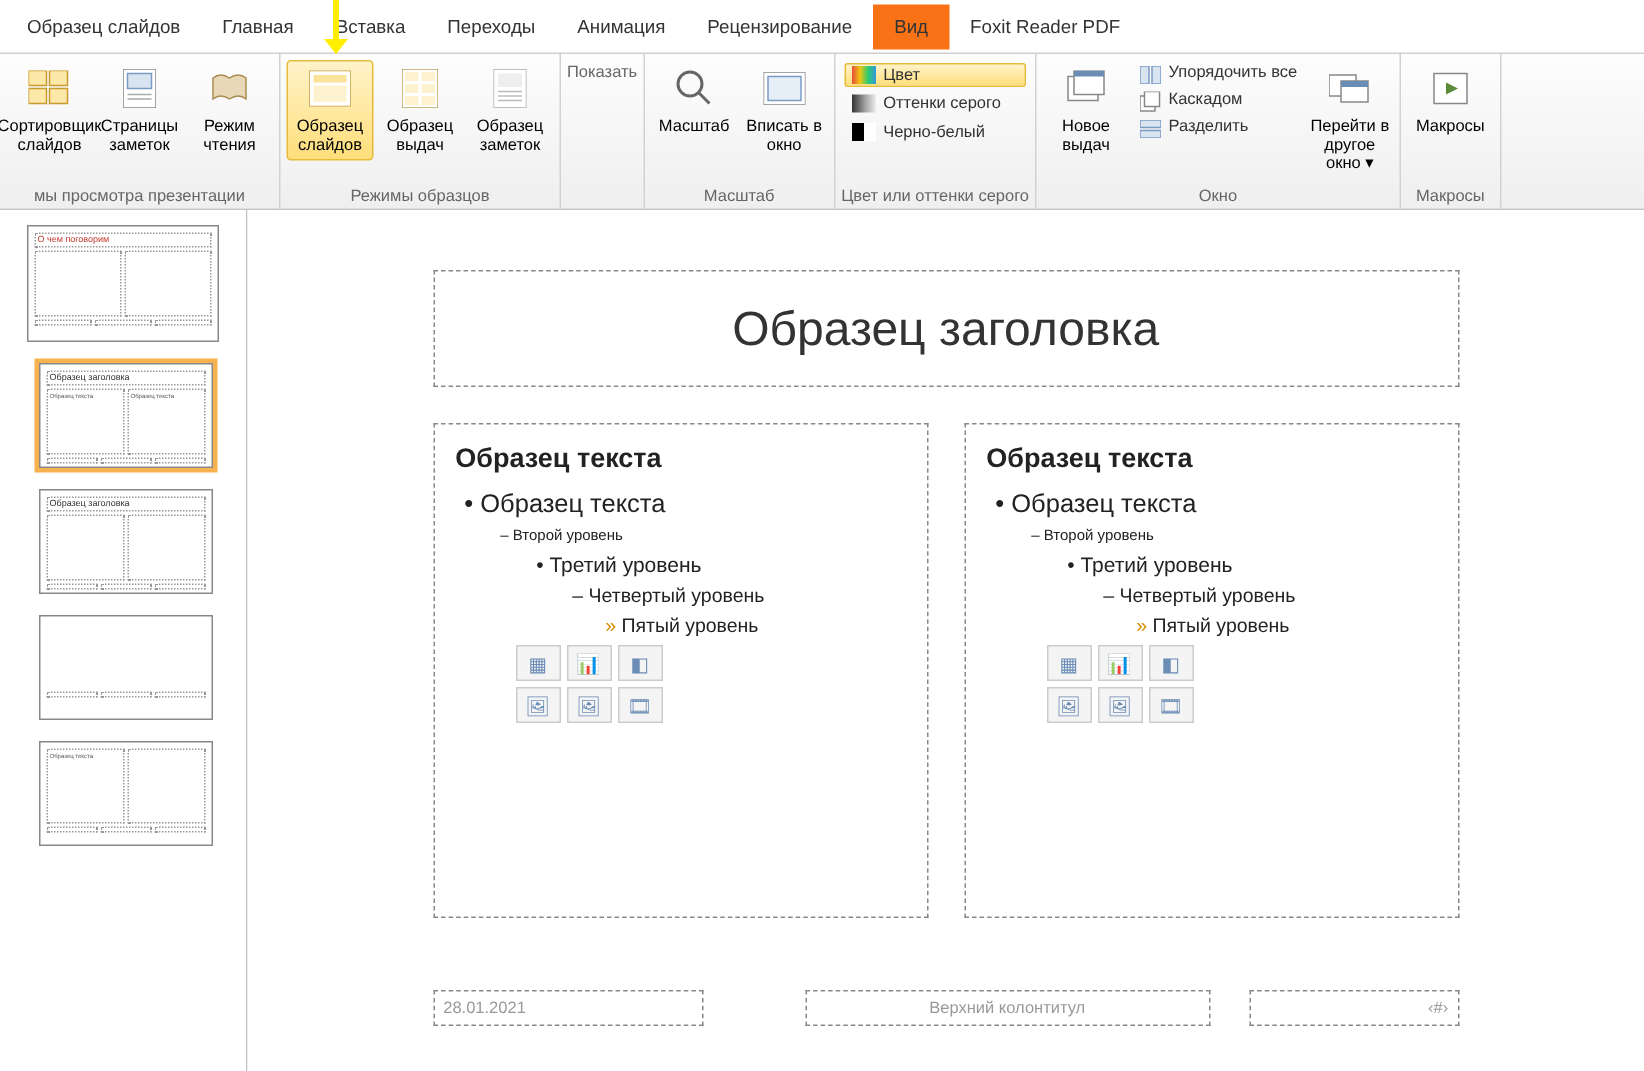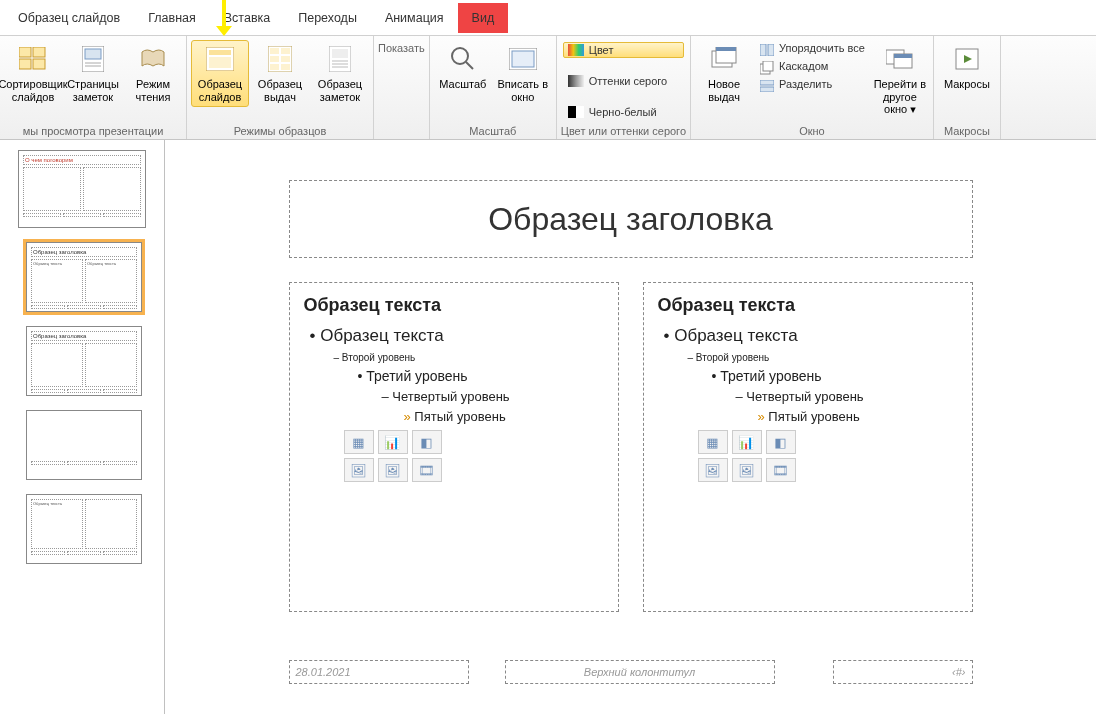--- a/index.html
+++ b/index.html
@@ -1,37 +1,37 @@
 <!DOCTYPE html>
 <html><head>
 <meta charset="utf-8">
 <style>
 * { box-sizing: border-box; margin: 0; padding: 0; }
 body { font-family: 'Segoe UI', Tahoma, sans-serif; font-size: 12px; background: #fff; width: 1096px; height: 714px; overflow: hidden; position: relative; }
 
 
 .ribbon-tabs { display: flex; height: 36px; align-items: center; padding: 0 4px; gap: 0; border-bottom: 1px solid #d0d0d0; background: #fff; position: relative; }
 .ribbon-tab { padding: 8px 14px; font-size: 12.5px; color: #333; cursor: pointer; }
-.ribbon-tab.active { background: #ef4444; }
+.ribbon-tab.active { background: #f97316; }
 .arrow-indicator { position: absolute; left: 222px; top: -2px; width: 4px; height: 28px; background: #ffee00; }
 .arrow-indicator::after { content: ''; position: absolute; bottom: -10px; left: -6px; border-left: 8px solid transparent; border-right: 8px solid transparent; border-top: 10px solid #ffee00; }
 
 
 .ribbon { display: flex; height: 104px; background: linear-gradient(#fdfdfd,#efefef); border-bottom: 1px solid #c5c5c5; }
 .ribbon-group { border-right: 1px solid #d2d2d2; padding: 4px 4px 0 4px; display: flex; flex-direction: column; justify-content: space-between; }
 .group-items { display: flex; gap: 2px; align-items: flex-start; flex: 1; }
 .group-label { text-align: center; font-size: 11px; color: #666; padding: 2px 0 2px 0; }
 .big-btn { display: flex; flex-direction: column; align-items: center; justify-content: flex-start; width: 58px; padding: 2px 1px; cursor: pointer; text-align: center; font-size: 11px; line-height: 1.15; border: 1px solid transparent; border-radius: 3px; }
 .big-btn.highlight { background: linear-gradient(#fff3c9,#ffde7a); border: 1px solid #e5bb38; }
 .big-btn .ico { width: 32px; height: 32px; margin-bottom: 3px; display: flex; align-items: center; justify-content: center; }
 .big-btn .lbl { min-height: 26px; }
 .chk-list { display: flex; flex-direction: column; gap: 4px; padding: 4px 4px 0 4px; }
 .chk-item { display: flex; align-items: center; gap: 5px; font-size: 11px; color: #333; cursor: pointer; }
 .chk-box { width: 12px; height: 12px; border: 1px solid #888; background: #fff; }
-.color-list { display: flex; flex-direction: column; gap: 15px; padding: 2px 2px 0 2px; }
+.color-list { display: flex; flex-direction: column; gap: 3px; padding: 2px 2px 0 2px; }
 .color-item { display: flex; align-items: center; gap: 5px; font-size: 11px; color: #333; cursor: pointer; padding: 1px 4px; border-radius: 2px; border: 1px solid transparent; }
 .color-item.sel { background: linear-gradient(#fff3c9,#ffde7a); border: 1px solid #e5bb38; }
 .color-sw { width: 16px; height: 12px; }
 .small-list { display: flex; flex-direction: column; gap: 2px; padding: 2px 2px 0 2px; }
 .small-item { display: flex; gap: 4px; font-size: 11px; color: #333; cursor: pointer; padding: 0 2px; }
 .small-ico { width: 16px; height: 16px; display: flex; align-items: center; justify-content: center; }
 
 
 .main { display: flex; height: calc(100% - 140px); }
 .thumb-panel { width: 165px; background: #fff; border-right: 1px solid #c0c0c0; overflow: hidden; padding: 10px 6px; display: flex; flex-direction: column; gap: 14px; }
@@ -60,36 +60,38 @@
 .lv2 { font-size: 10px; color: #222; margin-left: 30px; margin-bottom: 5px; }
 .lv2::before { content: '– '; }
 .lv3 { font-size: 14px; color: #222; margin-left: 54px; margin-bottom: 5px; }
 .lv3::before { content: '• '; }
 .lv4 { font-size: 13px; color: #222; margin-left: 78px; margin-bottom: 5px; }
 .lv4::before { content: '– '; }
 .lv5 { font-size: 13px; color: #222; margin-left: 100px; margin-bottom: 6px; }
 .lv5::before { content: '» '; color: #d68b00; }
 .content-icons { display: grid; grid-template-columns: repeat(3, 30px); gap: 4px; margin-left: 40px; margin-top: 6px; }
 .ci { width: 30px; height: 24px; border: 1px solid #ccc; background: #f4f4f4; display:flex; align-items:center; justify-content:center; font-size:13px; color:#6b8cb5; }
-.ph-footer { bottom: 6px; height: 24px; font-size: 11px; color: #999; display: flex; align-items: center; justify-content: center; font-style: italic; }
+.ph-footer { bottom: 6px; height: 24px; font-size: 11px; color: #999; display: flex; align-items: center; justify-content: center; }
 .ph-date { left: 8px; width: 180px; justify-content: flex-start; padding-left: 6px; }
-.ph-ftr { left: 224px; width: 270px; }
+.ph-ftr { left: 256px; width: 270px; }
 .ph-num { right: 8px; width: 140px; justify-content: flex-end; padding-right: 6px; }
 </style>
 </head>
 <body>
 
 <div class="ribbon-tabs">
   <div class="arrow-indicator"></div>
   <div class="ribbon-tab">Образец слайдов</div>
   <div class="ribbon-tab">Главная</div>
   <div class="ribbon-tab">Вставка</div>
   <div class="ribbon-tab">Переходы</div>
   <div class="ribbon-tab">Анимация</div>
+  <div class="ribbon-tab">Рецензирование</div>
   <div class="ribbon-tab active">Вид</div>
+  <div class="ribbon-tab">Foxit Reader PDF</div>
 </div>
 
 <div class="ribbon">
 
   <div class="ribbon-group">
     <div class="group-items">
       <div class="big-btn">
           <div class="ico">
             <svg width="28" height="24">
               <rect x="0" y="0" width="12" height="10" fill="#fce8a8" stroke="#c99b2e"></rect>

